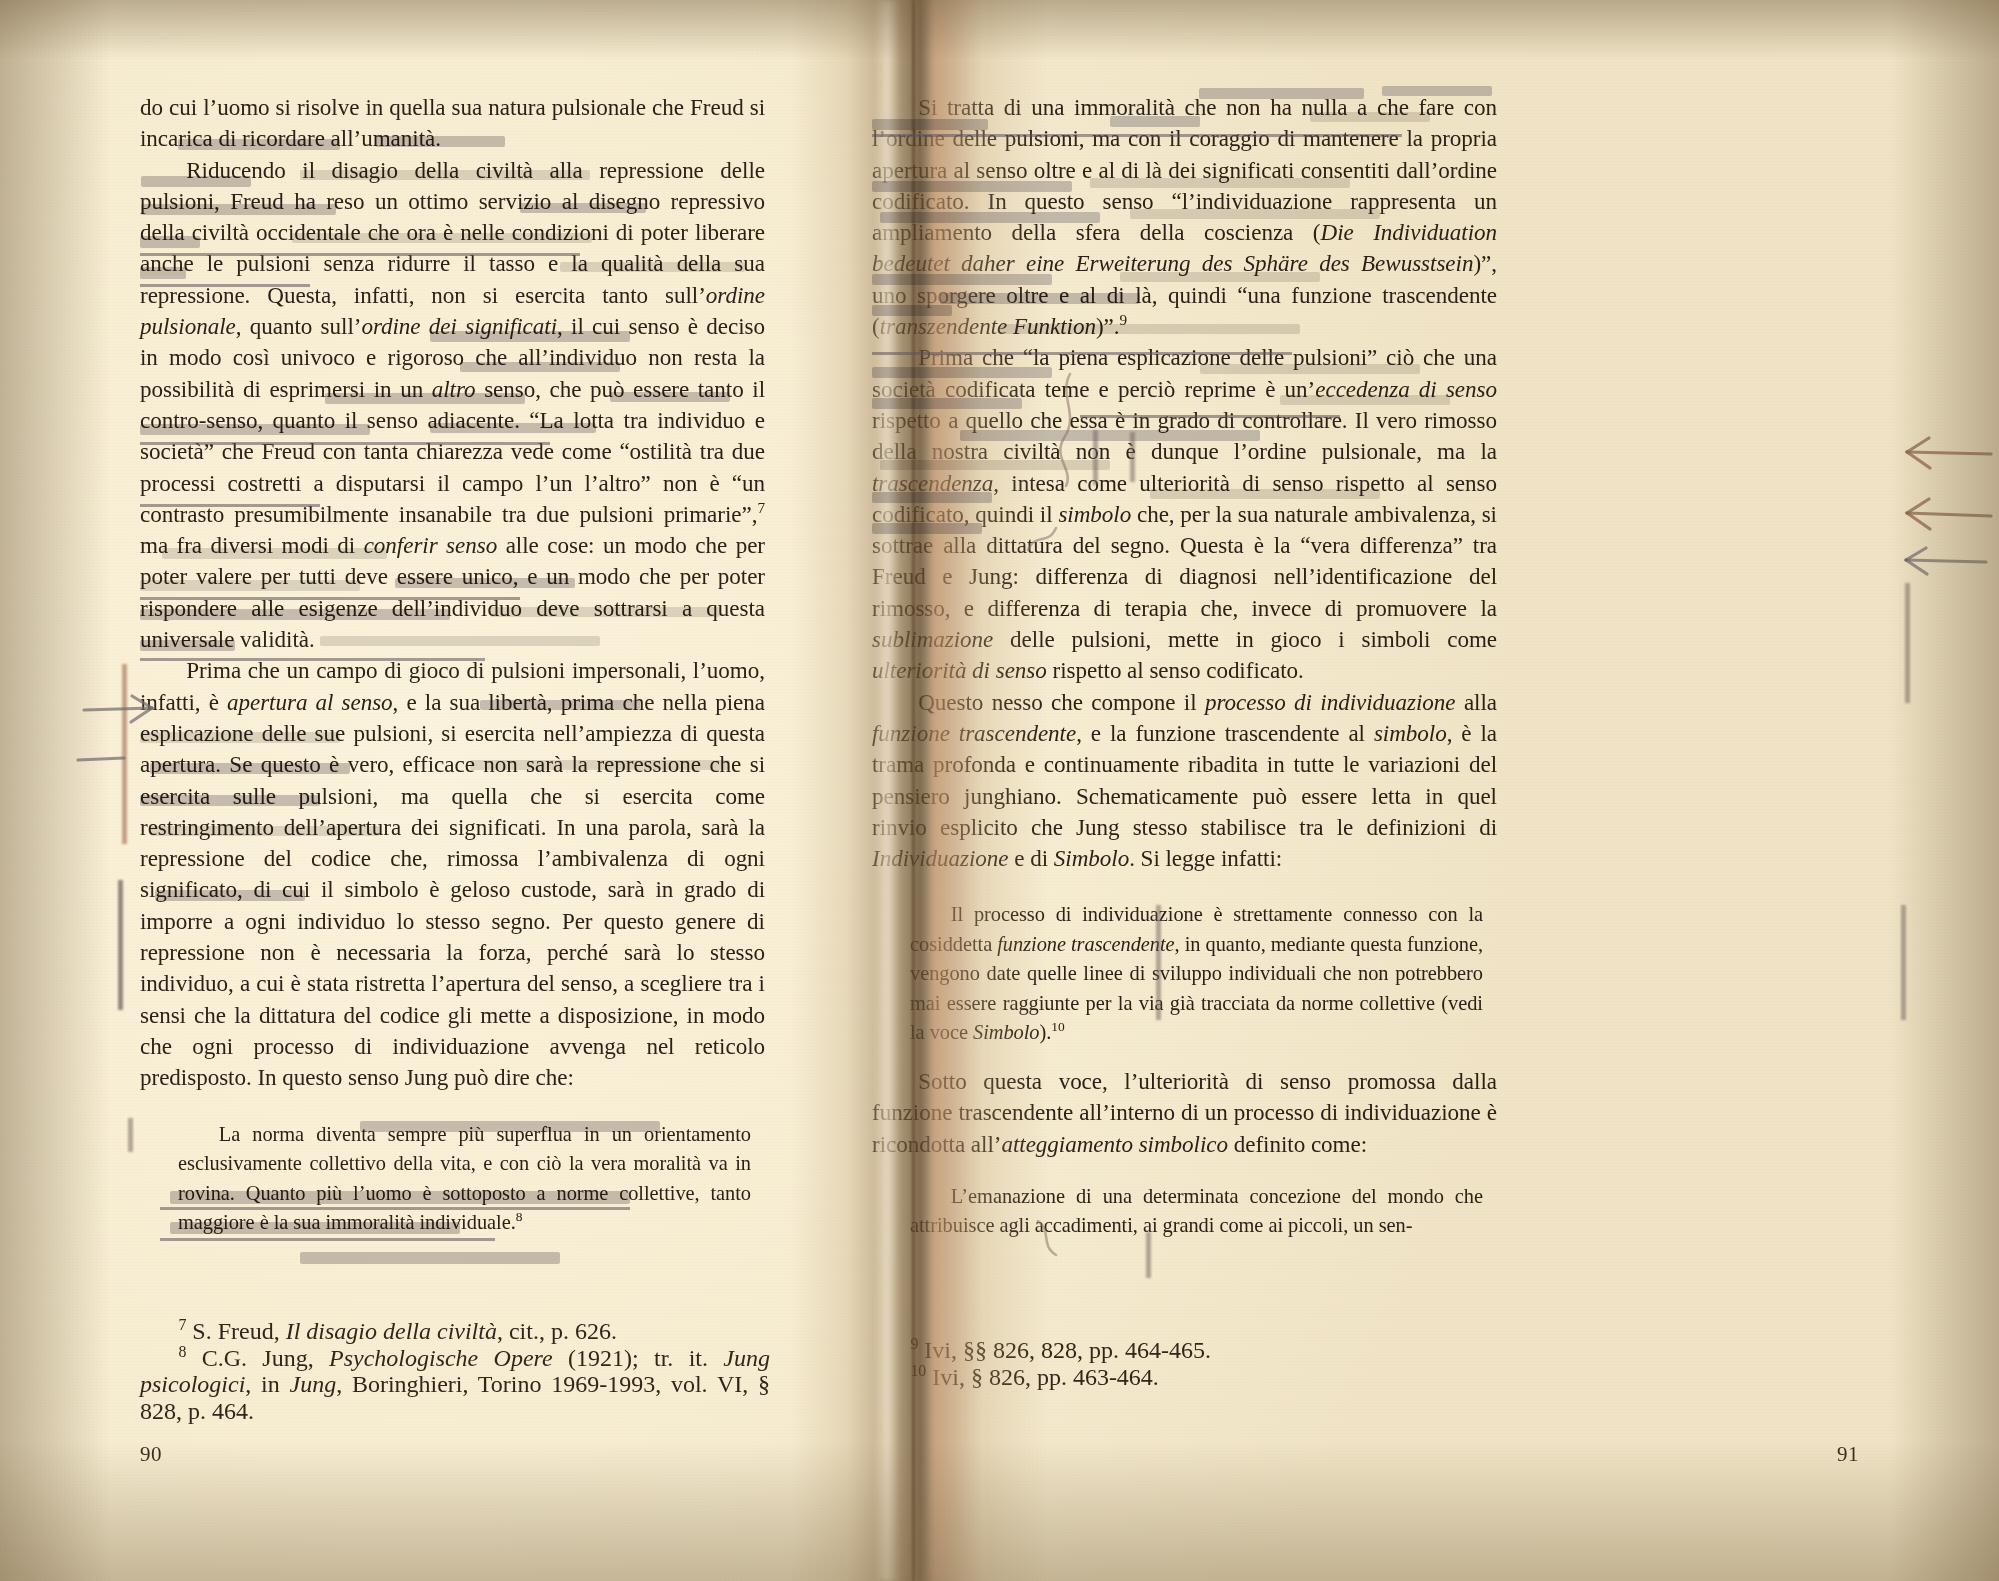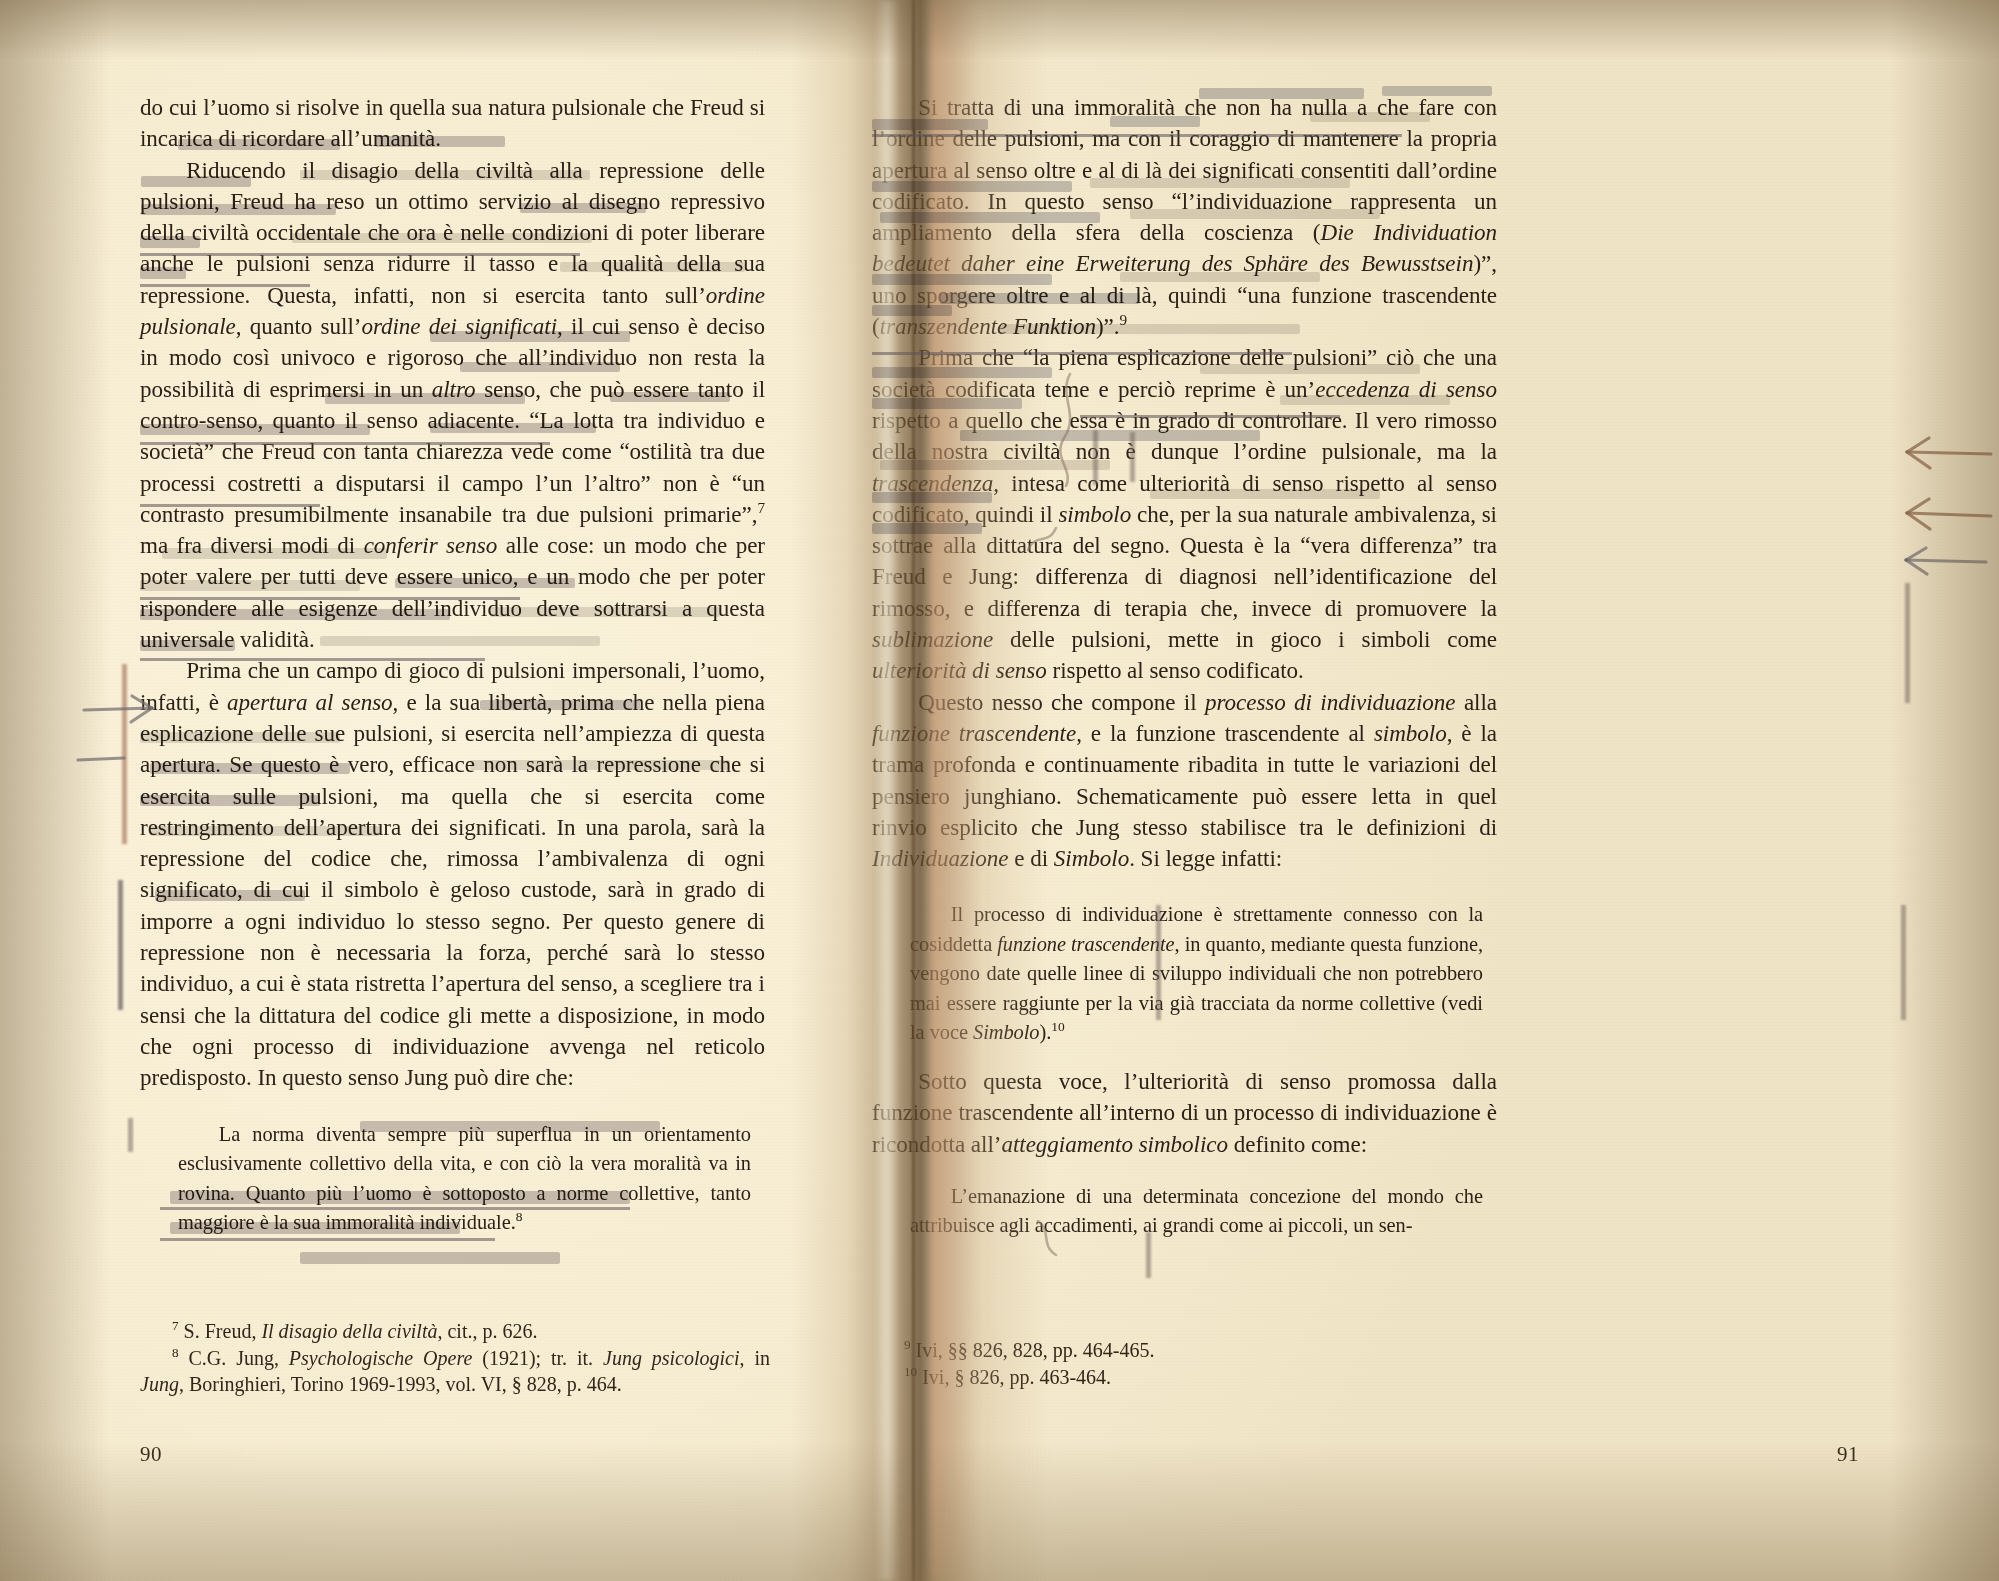--- a/index.html
+++ b/index.html
@@ -119,21 +119,21 @@
   sup {
     font-size: .66em;
     vertical-align: super;
     line-height: 0;
   }
 
   
   .footnotes {
     position: absolute;
     width: 630px;
-    font-size: 20px;
+    font-size: 24px;
     line-height: 26.5px;
     color: #32251a;
     text-align: justify;
   }
   .footnotes.left  { left: 140px; top: 1318px; }
   .footnotes.right { left: 872px; top: 1337px; }
   .footnotes p { margin: 0; text-indent: 1.6em; }
 
   
   .folio {

